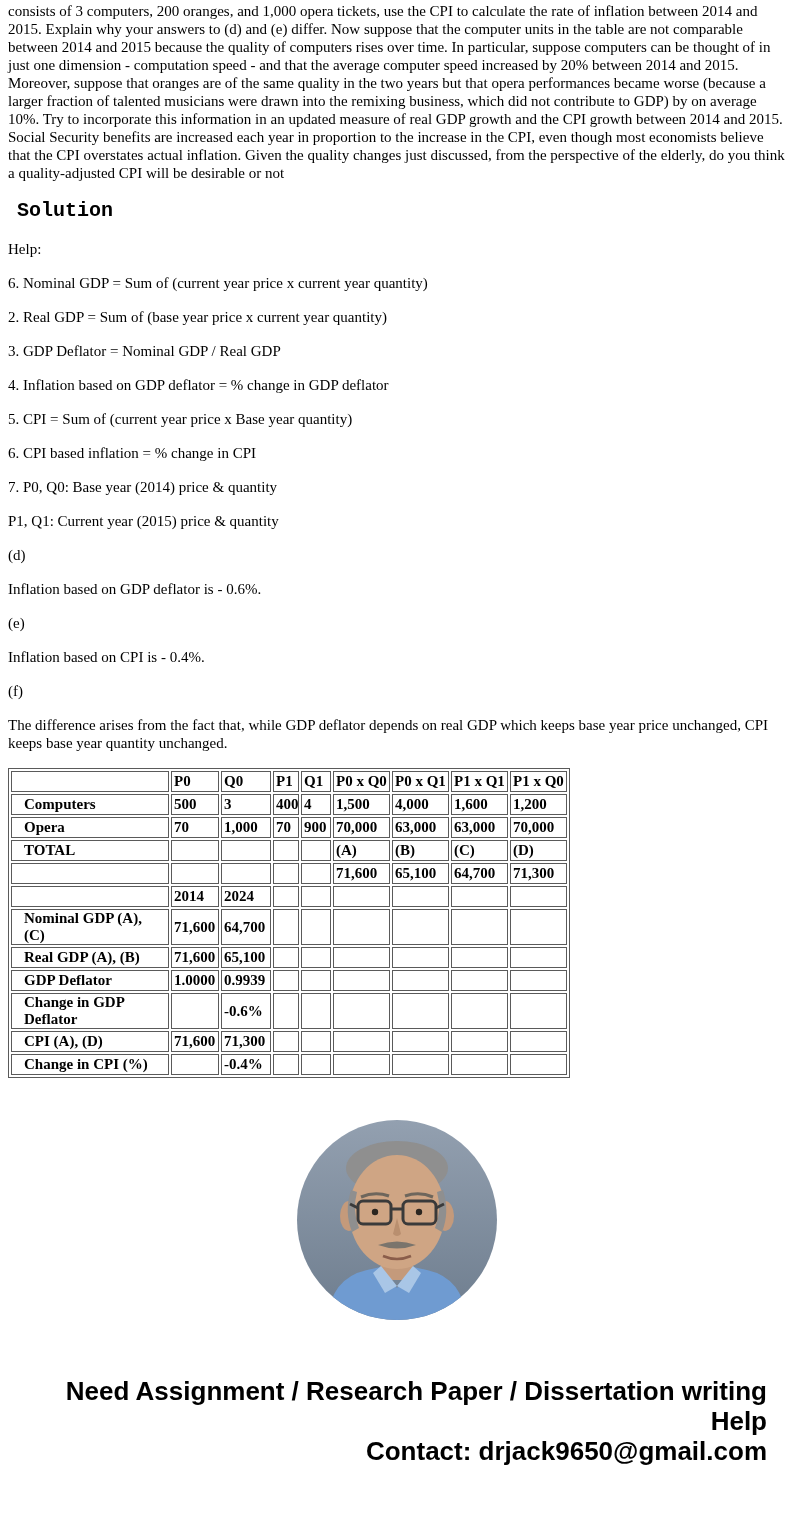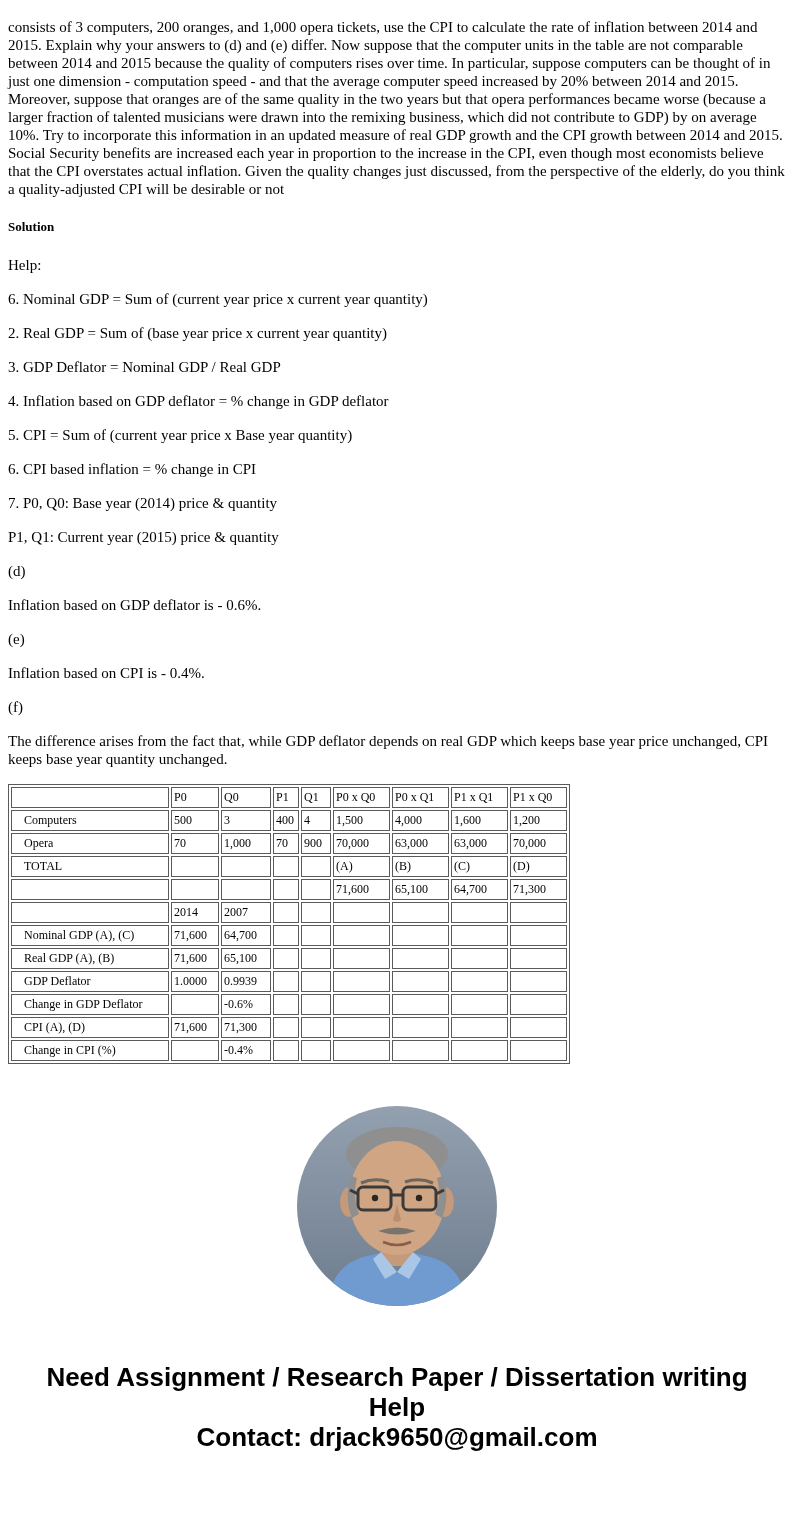--- a/index.html
+++ b/index.html
@@ -4,52 +4,54 @@
 <style>
   html, body { margin: 0; padding: 0; background: #ffffff; }
   body {
     width: 794px;
     color: #000;
     font-family: "Liberation Serif", serif;
     font-size: 15px;
   }
   .page { padding: 2px 8px 24px 8px; min-height: 1490px; }
   p { margin: 16px 0; line-height: 18px; }
-  p.intro { margin-top: 16px; }
+  p.intro { margin-top: 0; }
   h3.solution-heading {
-    font-size: 13px;
+    font-size: 20px;
     line-height: 22px;
-    margin: 18px 0;
+    margin: 18px 9px;
     font-weight: bold;
+    font-family: Liberation Mono, monospace;
   }
   table.calc {
     border-collapse: separate;
     border-spacing: 2px;
     border: 1px solid #5a5a5a;
     table-layout: fixed;
     width: 560px;
     margin-top: 16px;
-    font-size: 12px;
+    font-size: 15px;
+    font-weight: bold;
   }
   table.calc td {
     border: 1px solid #5a5a5a;
     padding: 0 2px;
     height: 19px;
     line-height: 19px;
     vertical-align: middle;
     overflow: hidden;
     white-space: nowrap;
   }
   table.calc td:first-child { white-space: normal; line-height: 17px; padding-left: 12px; }
   .photo-wrap { text-align: center; margin-top: 42px; }
   svg.photo { width: 200px; height: 200px; display: inline-block; }
   .footer {
     width: 740px;
     margin: 52px auto 0 auto;
-    text-align: center;
+    text-align: right;
     font-family: "Liberation Sans", sans-serif;
     font-weight: bold;
     font-size: 26px;
     line-height: 30px;
     color: #000;
   }
 </style>
 </head>
 <body>
 
@@ -140,21 +142,21 @@
           <td></td>
           <td></td>
           <td>71,600</td>
           <td>65,100</td>
           <td>64,700</td>
           <td>71,300</td>
         </tr>
         <tr>
           <td></td>
           <td>2014</td>
-          <td>2007</td>
+          <td>2024</td>
           <td></td>
           <td></td>
           <td></td>
           <td></td>
           <td></td>
           <td></td>
         </tr>
         <tr>
           <td>Nominal GDP (A), (C)</td>
           <td>71,600</td>

